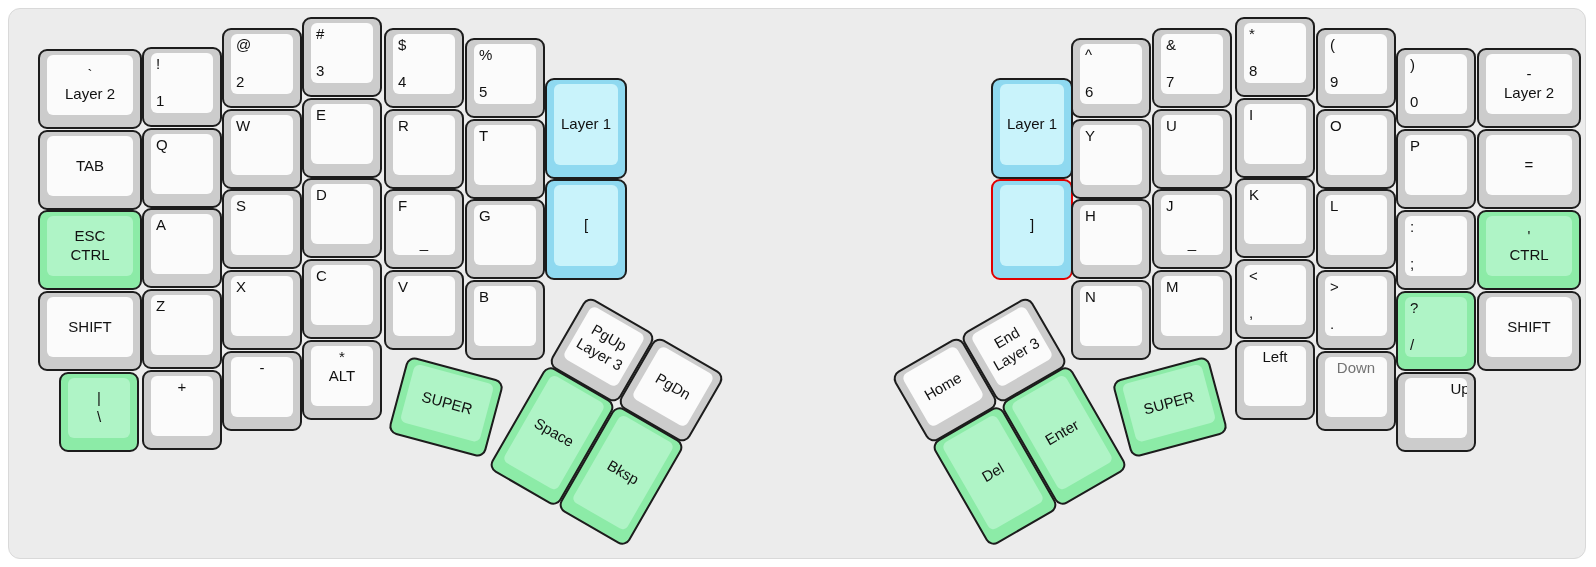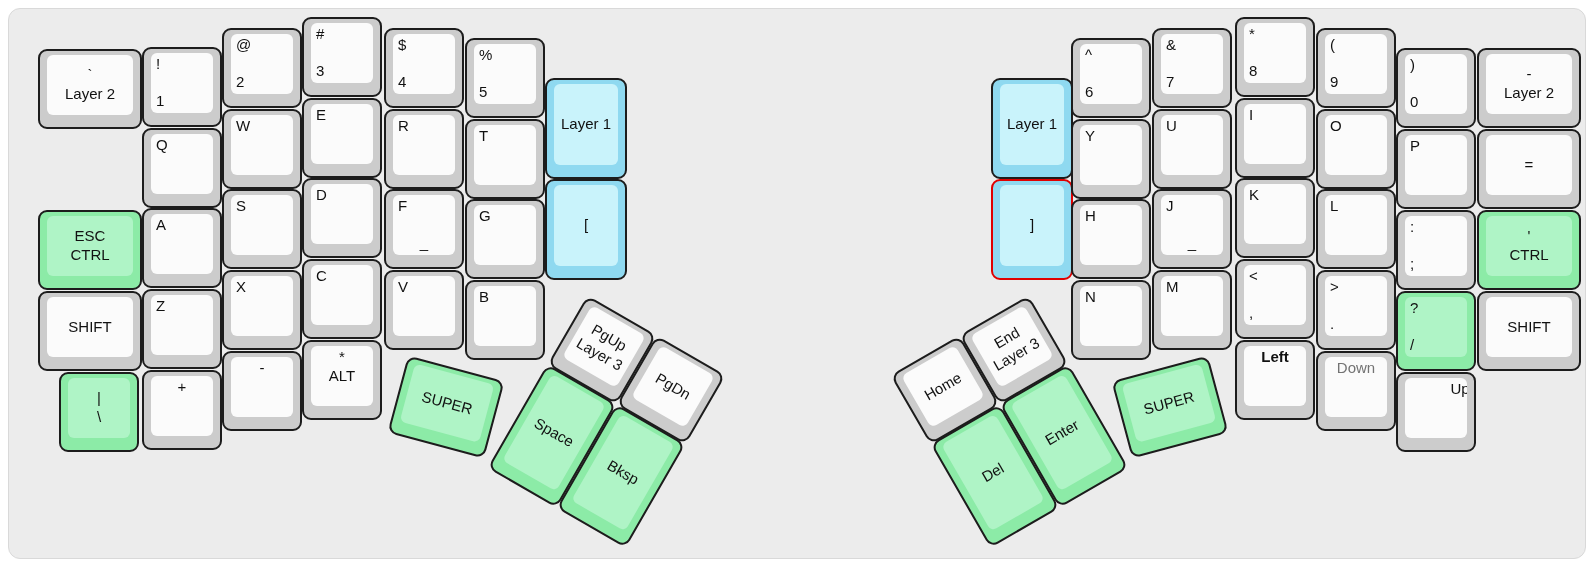--- a/index.html
+++ b/index.html
@@ -39,20 +39,25 @@
 <body>
 
 <div class="panel"></div>
 <div id="keyboard">
     <div class="key" style="left: 38px; top: 49px; width: 104px; height: 80px; background: rgb(204, 204, 204); border-color: rgb(28, 28, 28);">
       <div class="cap v-middle h-center" style="background: rgb(251, 251, 251);">
         <span class="line" style="color: rgb(17, 17, 17);">`</span>
         <span class="line" style="color: rgb(17, 17, 17);">Layer 2</span>
       </div>
     </div>
+    <div class="key" style="left: 38px; top: 130px; width: 104px; height: 80px; background: rgb(204, 204, 204); border-color: rgb(28, 28, 28);">
+      <div class="cap v-middle h-center" style="background: rgb(251, 251, 251);">
+        <span class="line" style="color: rgb(17, 17, 17);">TAB</span>
+      </div>
+    </div>
     <div class="key" style="left: 38px; top: 210px; width: 104px; height: 80px; background: rgb(140, 235, 167); border-color: rgb(28, 28, 28);">
       <div class="cap v-middle h-center" style="background: rgb(175, 244, 198);">
         <span class="line" style="color: rgb(17, 17, 17);">ESC</span>
         <span class="line" style="color: rgb(17, 17, 17);">CTRL</span>
       </div>
     </div>
     <div class="key" style="left: 38px; top: 291px; width: 104px; height: 80px; background: rgb(204, 204, 204); border-color: rgb(28, 28, 28);">
       <div class="cap v-middle h-center" style="background: rgb(251, 251, 251);">
         <span class="line" style="color: rgb(17, 17, 17);">SHIFT</span>
       </div>
@@ -289,21 +294,21 @@
       <div class="cap v-top h-left" style="background: rgb(251, 251, 251);">
         <span class="line" style="color: rgb(17, 17, 17);">K</span>
       </div>
     </div>
     <div class="key" style="left: 1235px; top: 259px; width: 80px; height: 80px; background: rgb(204, 204, 204); border-color: rgb(28, 28, 28);">
       <div class="cap v-between h-left" style="background: rgb(251, 251, 251);">
         <span class="line" style="color: rgb(17, 17, 17);">&lt;</span>
         <span class="line" style="color: rgb(17, 17, 17);">,</span>
       </div>
     </div>
-    <div class="key" style="left: 1235px; top: 340px; width: 80px; height: 80px; background: rgb(204, 204, 204); border-color: rgb(28, 28, 28); font-weight: bold;">
+    <div class="key" style="left: 1235px; top: 340px; width: 80px; height: 80px; background: rgb(204, 204, 204); border-color: rgb(28, 28, 28);">
       <div class="cap v-top h-center" style="background: rgb(251, 251, 251);">
         <span class="line" style="color: rgb(17, 17, 17);">Left</span>
       </div>
     </div>
     <div class="key" style="left: 1316px; top: 28px; width: 80px; height: 80px; background: rgb(204, 204, 204); border-color: rgb(28, 28, 28);">
       <div class="cap v-between h-left" style="background: rgb(251, 251, 251);">
         <span class="line" style="color: rgb(17, 17, 17);">(</span>
         <span class="line" style="color: rgb(17, 17, 17);">9</span>
       </div>
     </div>

